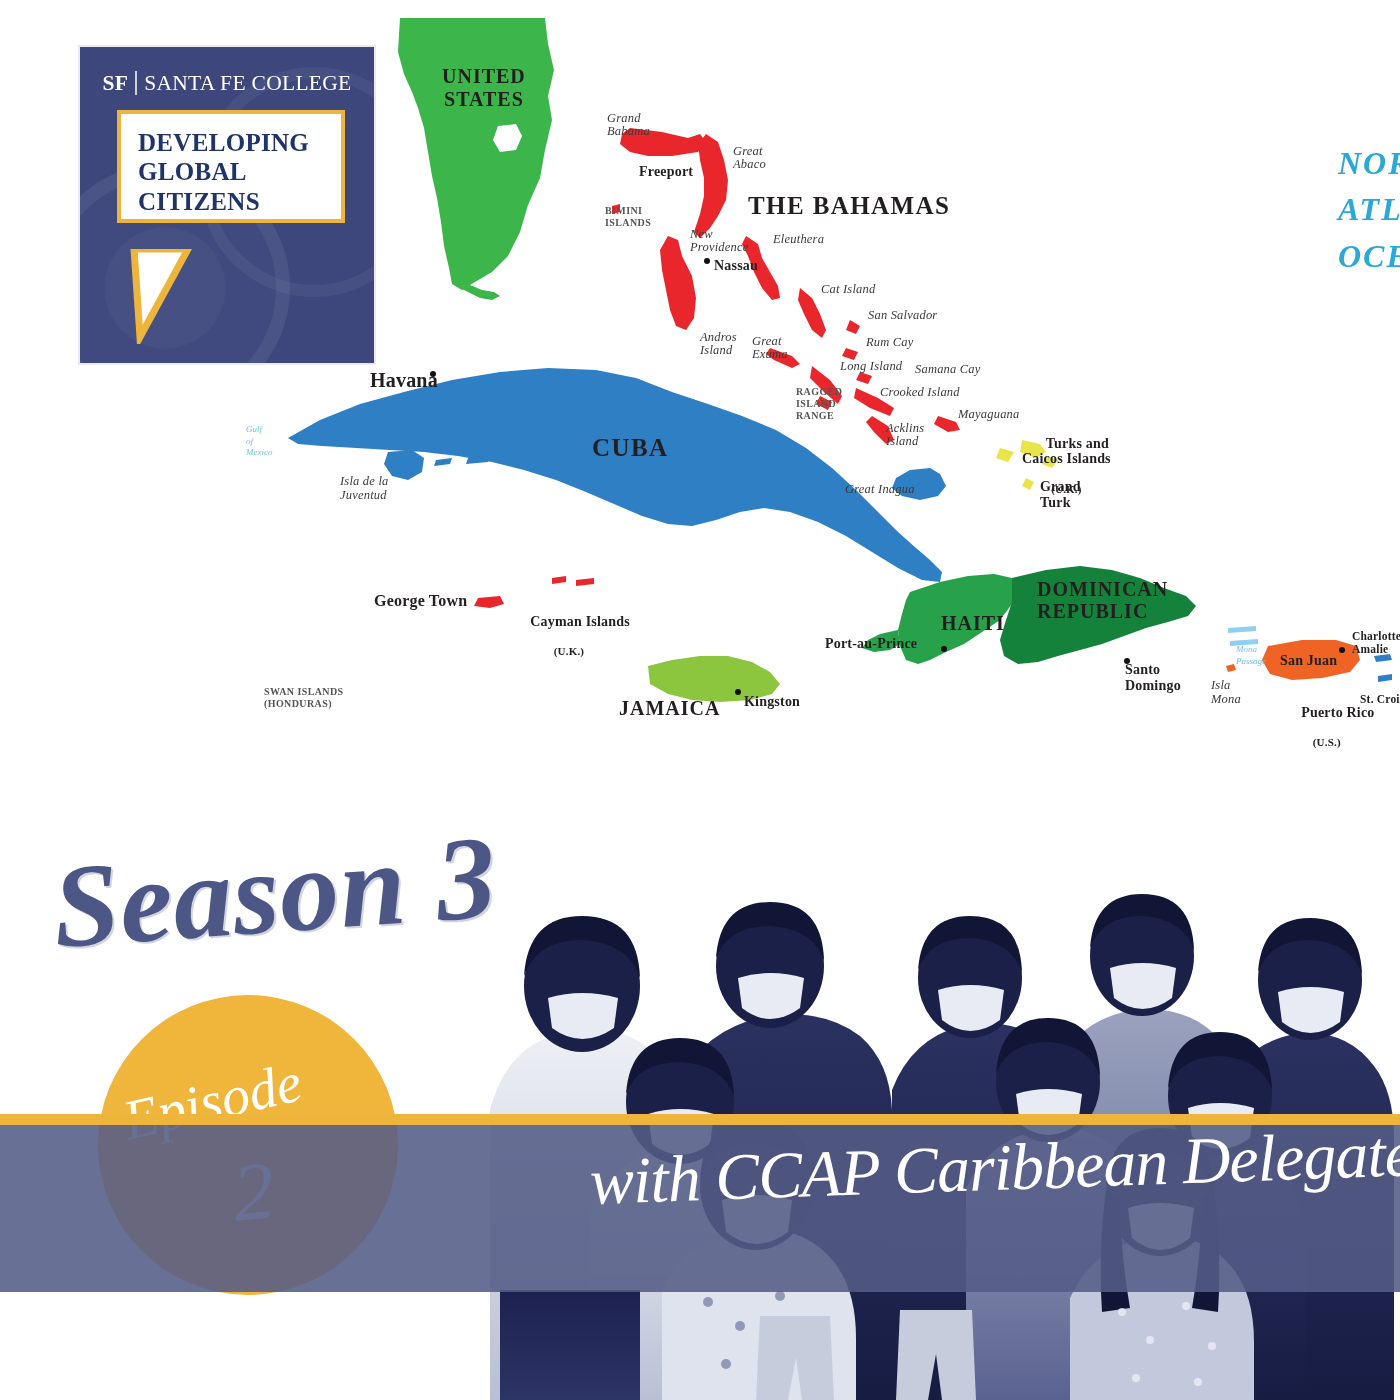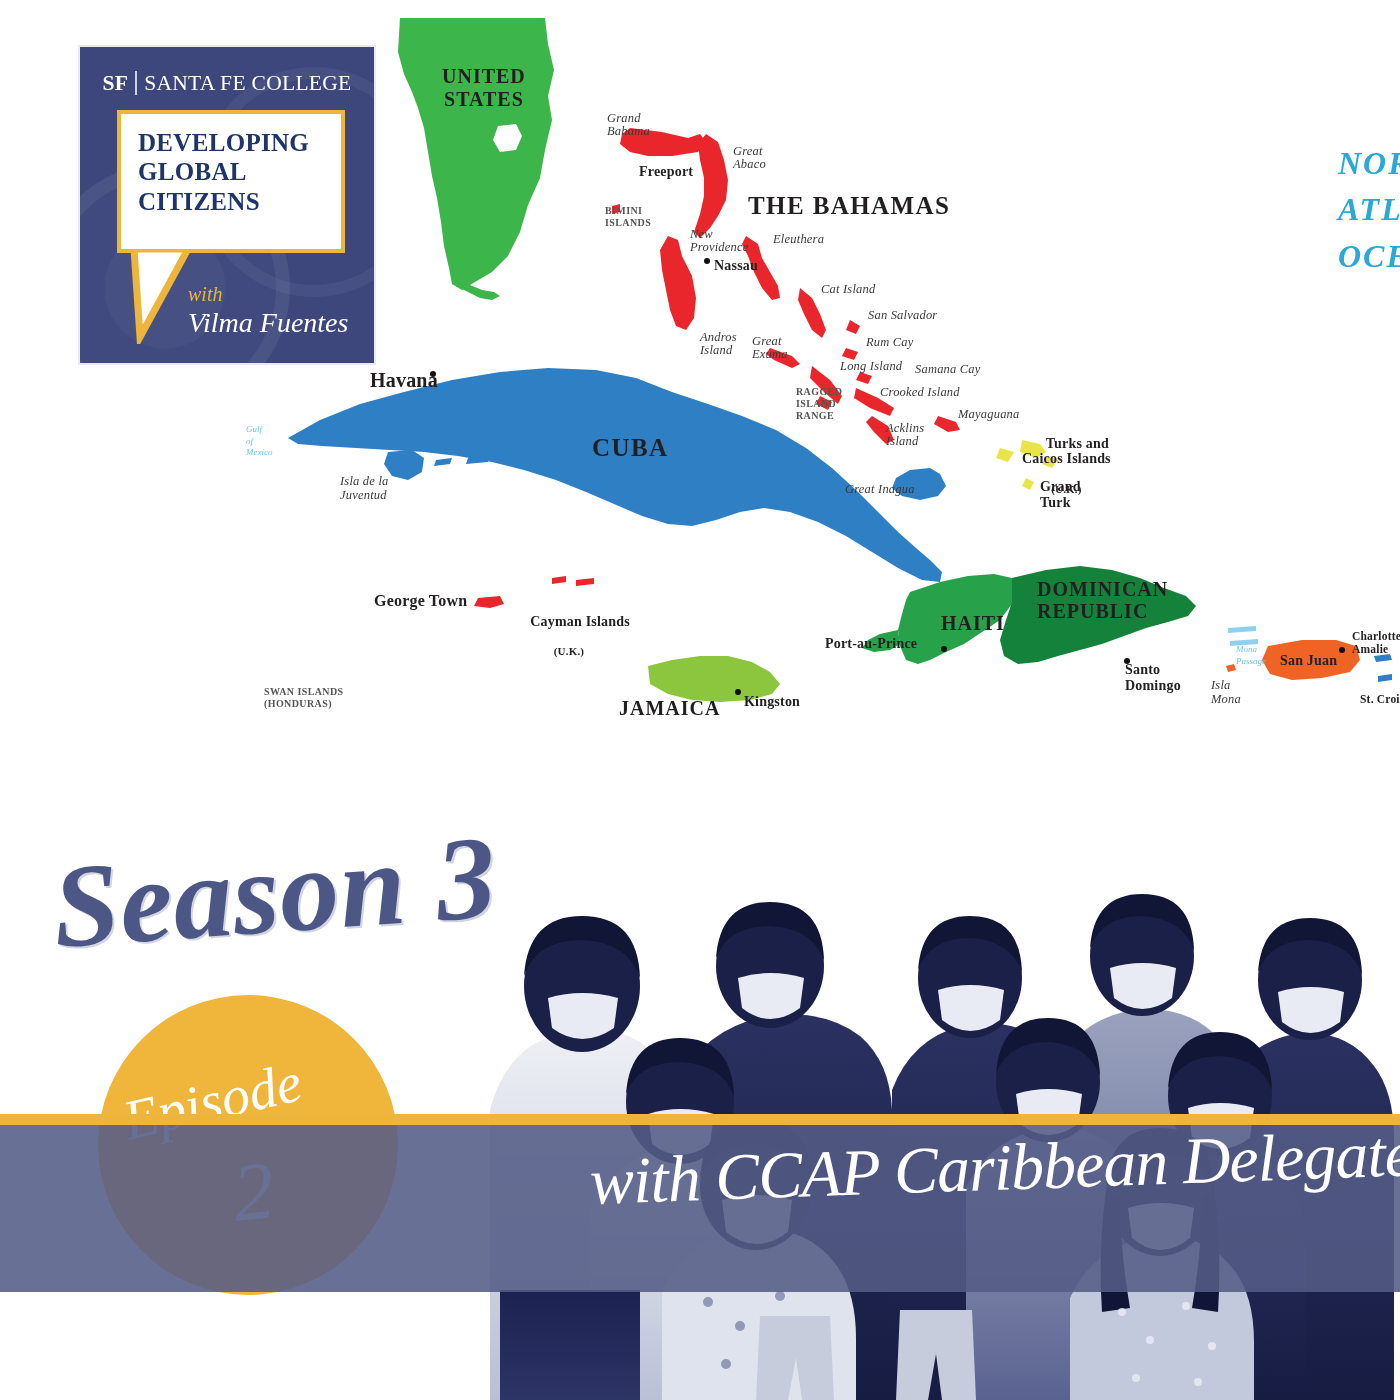--- a/index.html
+++ b/index.html
@@ -105,21 +105,21 @@
     white-space: nowrap;
   }
   #sfc-wordmark .sf {
     font-weight: bold;
     border-right: 2px solid rgba(255,255,255,.75);
     padding-right: 7px; margin-right: 7px;
   }
   #speech-bubble {
     position: absolute;
     left: 37px; top: 63px;
-    width: 228px; height: 143px;
+    width: 228px; height: 113px;
     background: #ffffff;
     border: 4px solid #eeb53c;
     z-index: 3;
   }
   #speech-bubble .bubble-text {
     position: absolute;
     left: 17px; top: 14px;
     color: #1f3569;
     font-family: "Liberation Serif", serif;
     font-weight: bold;
@@ -397,20 +397,24 @@
 (HONDURAS)</div>
     <div class="map-label lbl-city" style="left:744px; top:695px;">Kingston</div>
     <span class="city-dot" style="left:735px; top:689px;"></span>
     <div class="map-label lbl-city" style="left:825px; top:637px;">Port-au-Prince</div>
     <span class="city-dot" style="left:941px; top:646px;"></span>
     <div class="map-label lbl-city" style="left:1125px; top:662px; line-height:1.14;">Santo
 Domingo</div>
     <span class="city-dot" style="left:1124px; top:658px;"></span>
     <div class="map-label lbl-city" style="left:1280px; top:632px;margin-top:22px;">San Juan</div>
     <span class="city-dot" style="left:1339px; top:647px;"></span>
+    <div class="map-label lbl-terr" style="left:1279px; top:689px; line-height:1.12;">
+      <span>Puerto Rico</span>
+      <span class="uk">(U.S.)</span>
+    </div>
     <div class="map-label lbl-island" style="left:1211px; top:678px; line-height:1.15;">Isla
 Mona</div>
     <div class="map-label lbl-city" style="left:1352px; top:630px; font-size:11.5px; line-height:1.15;">Charlotte
 Amalie</div>
     <div class="map-label lbl-city" style="left:1360px; top:693px; font-size:11.5px;">St. Croix</div>
 
     <div class="lbl-passage" style="left:246px; top:424px;">Gulf
 of
 Mexico</div>
     <div class="lbl-passage" style="left:1236px; top:644px;">Mona
@@ -547,24 +551,20 @@
 
     <div id="speech-bubble">
       <div class="bubble-text">DEVELOPING
 GLOBAL
 CITIZENS</div>
     </div>
     <svg id="bubble-tail" width="90" height="95" viewBox="0 0 90 95" aria-hidden="true">
       <path d="M4 0 L58 0 L10 88 Z" fill="#ffffff" stroke="#eeb53c" stroke-width="7"></path>
     </svg>
 
-    <div id="logo-host">
-      <span class="with">with</span>
-      <span class="name">Vilma Fuentes</span>
-    </div>
   </div>
 
 
   <div id="season-label">Season 3</div>
 
   <div id="episode-badge">
     <span class="ep-word">Episode</span>
     <span class="ep-num">2</span>
   </div>
 

